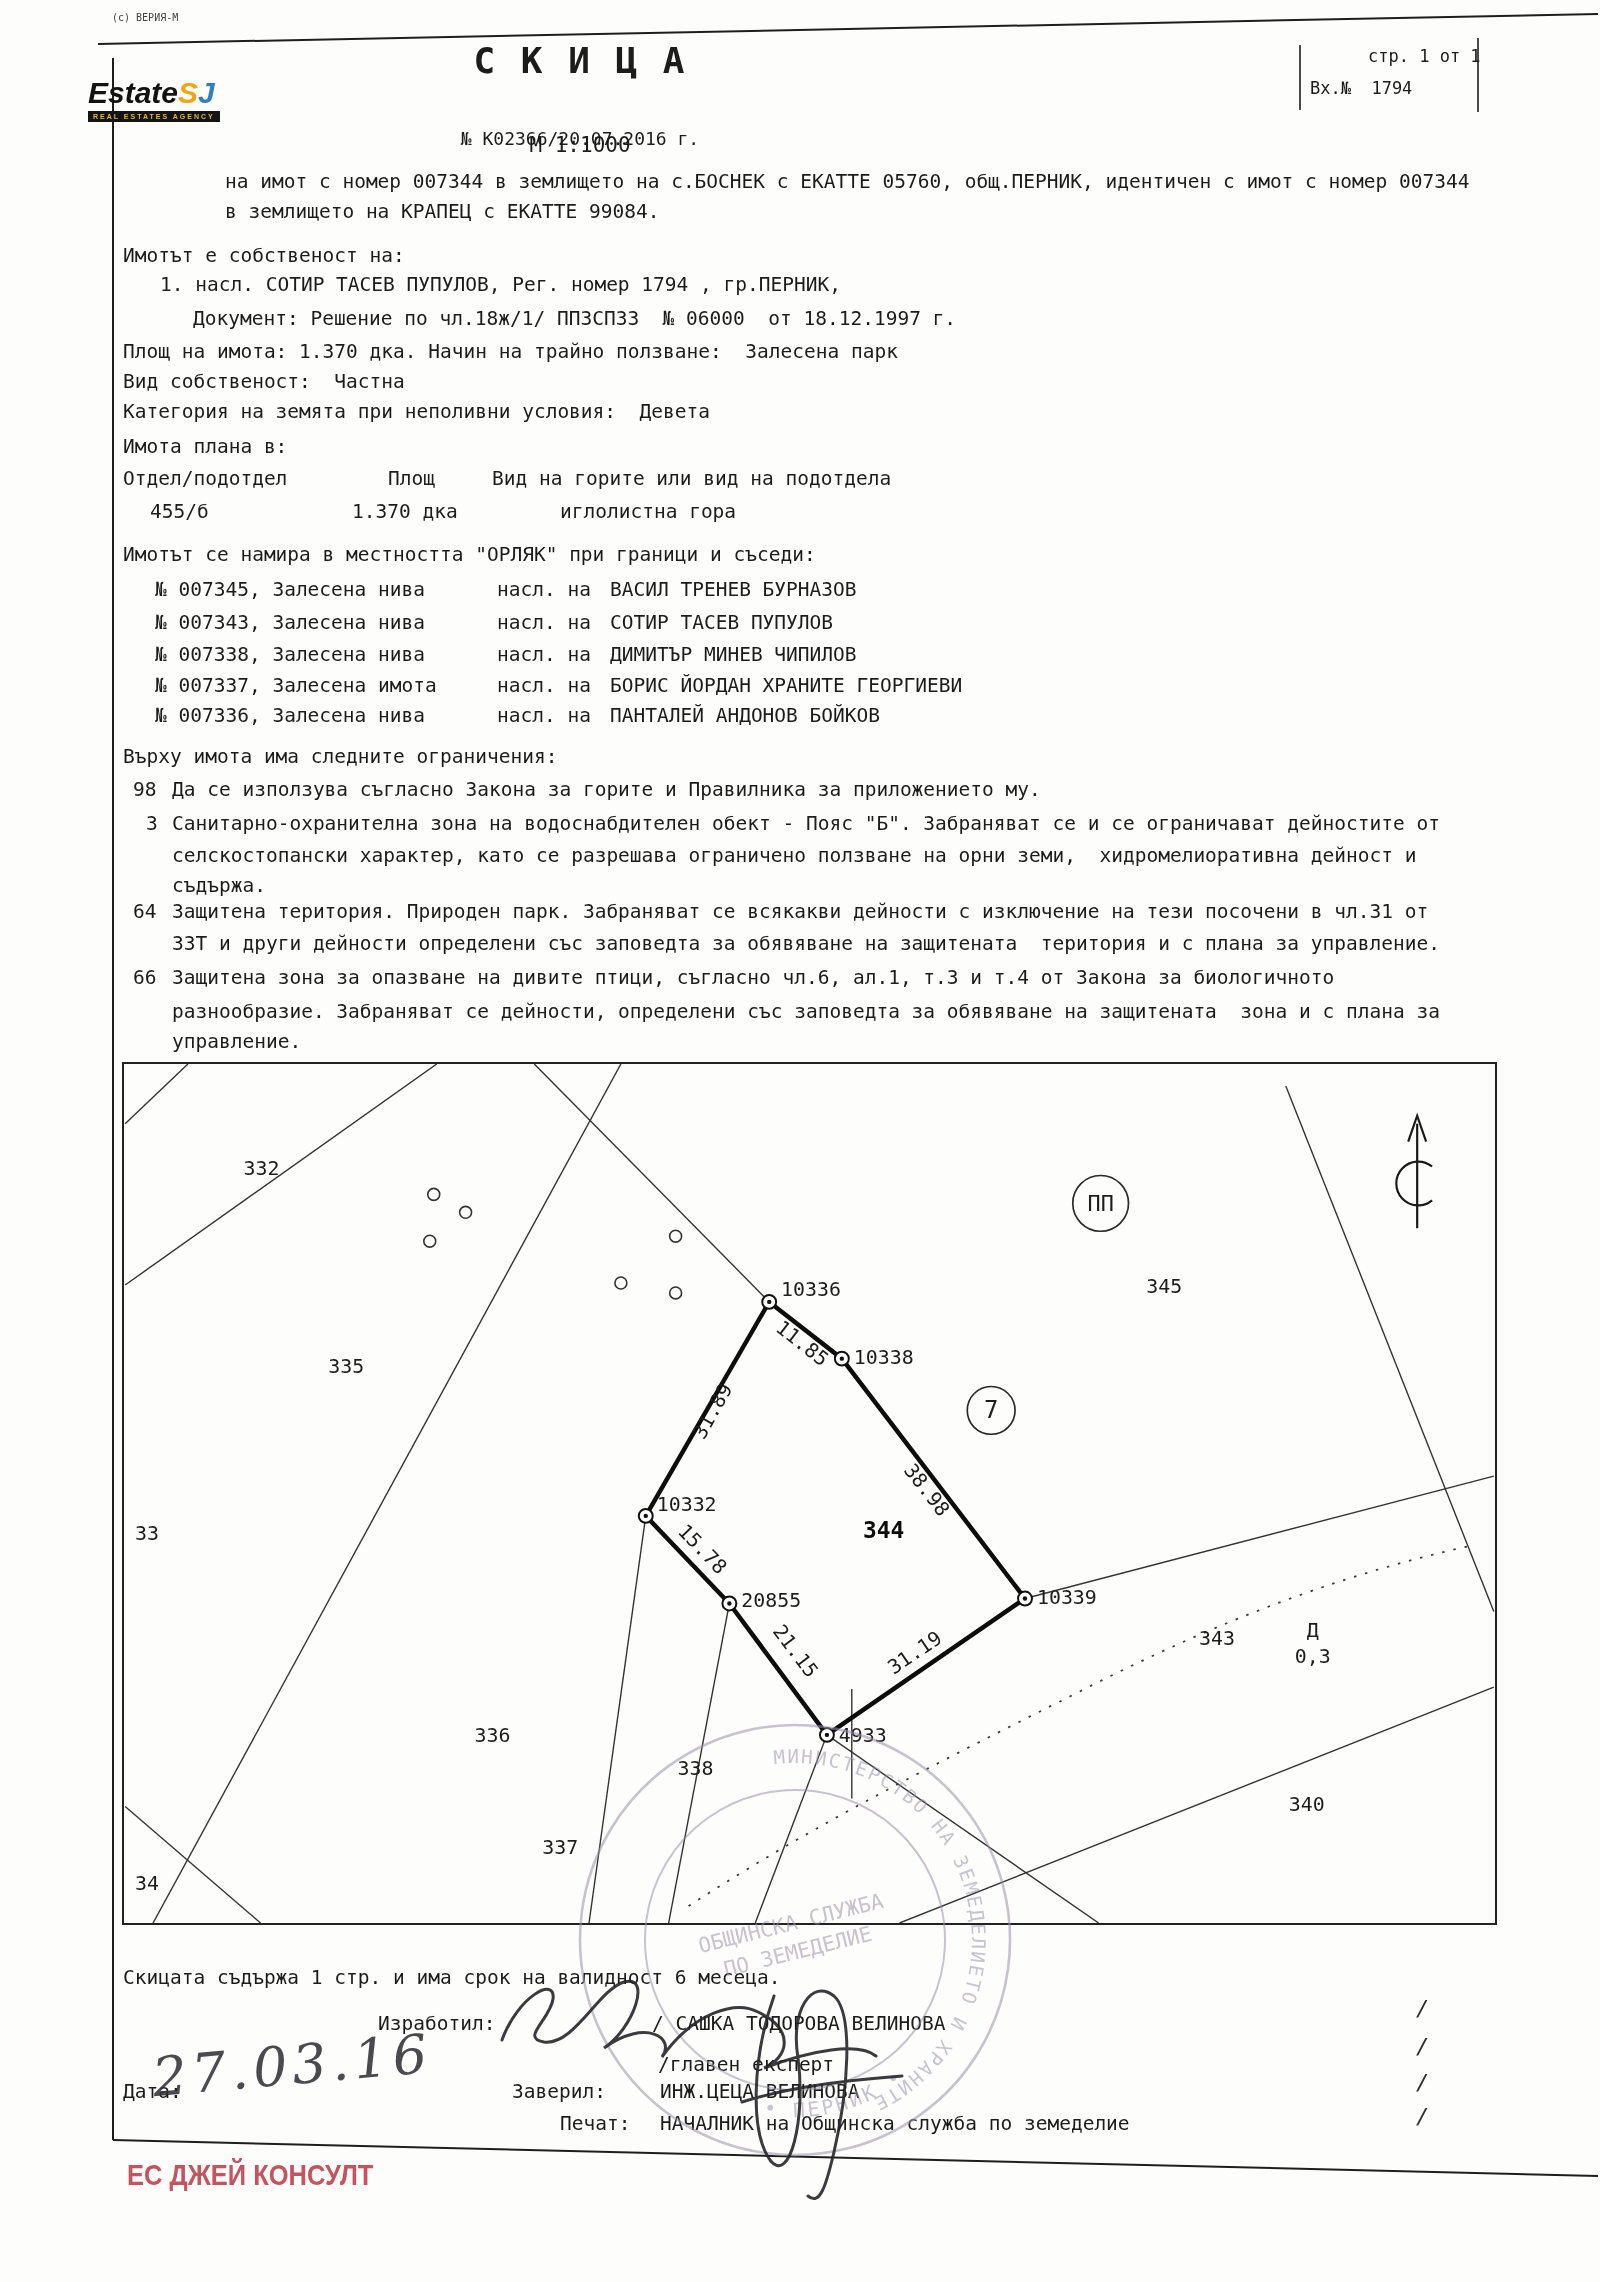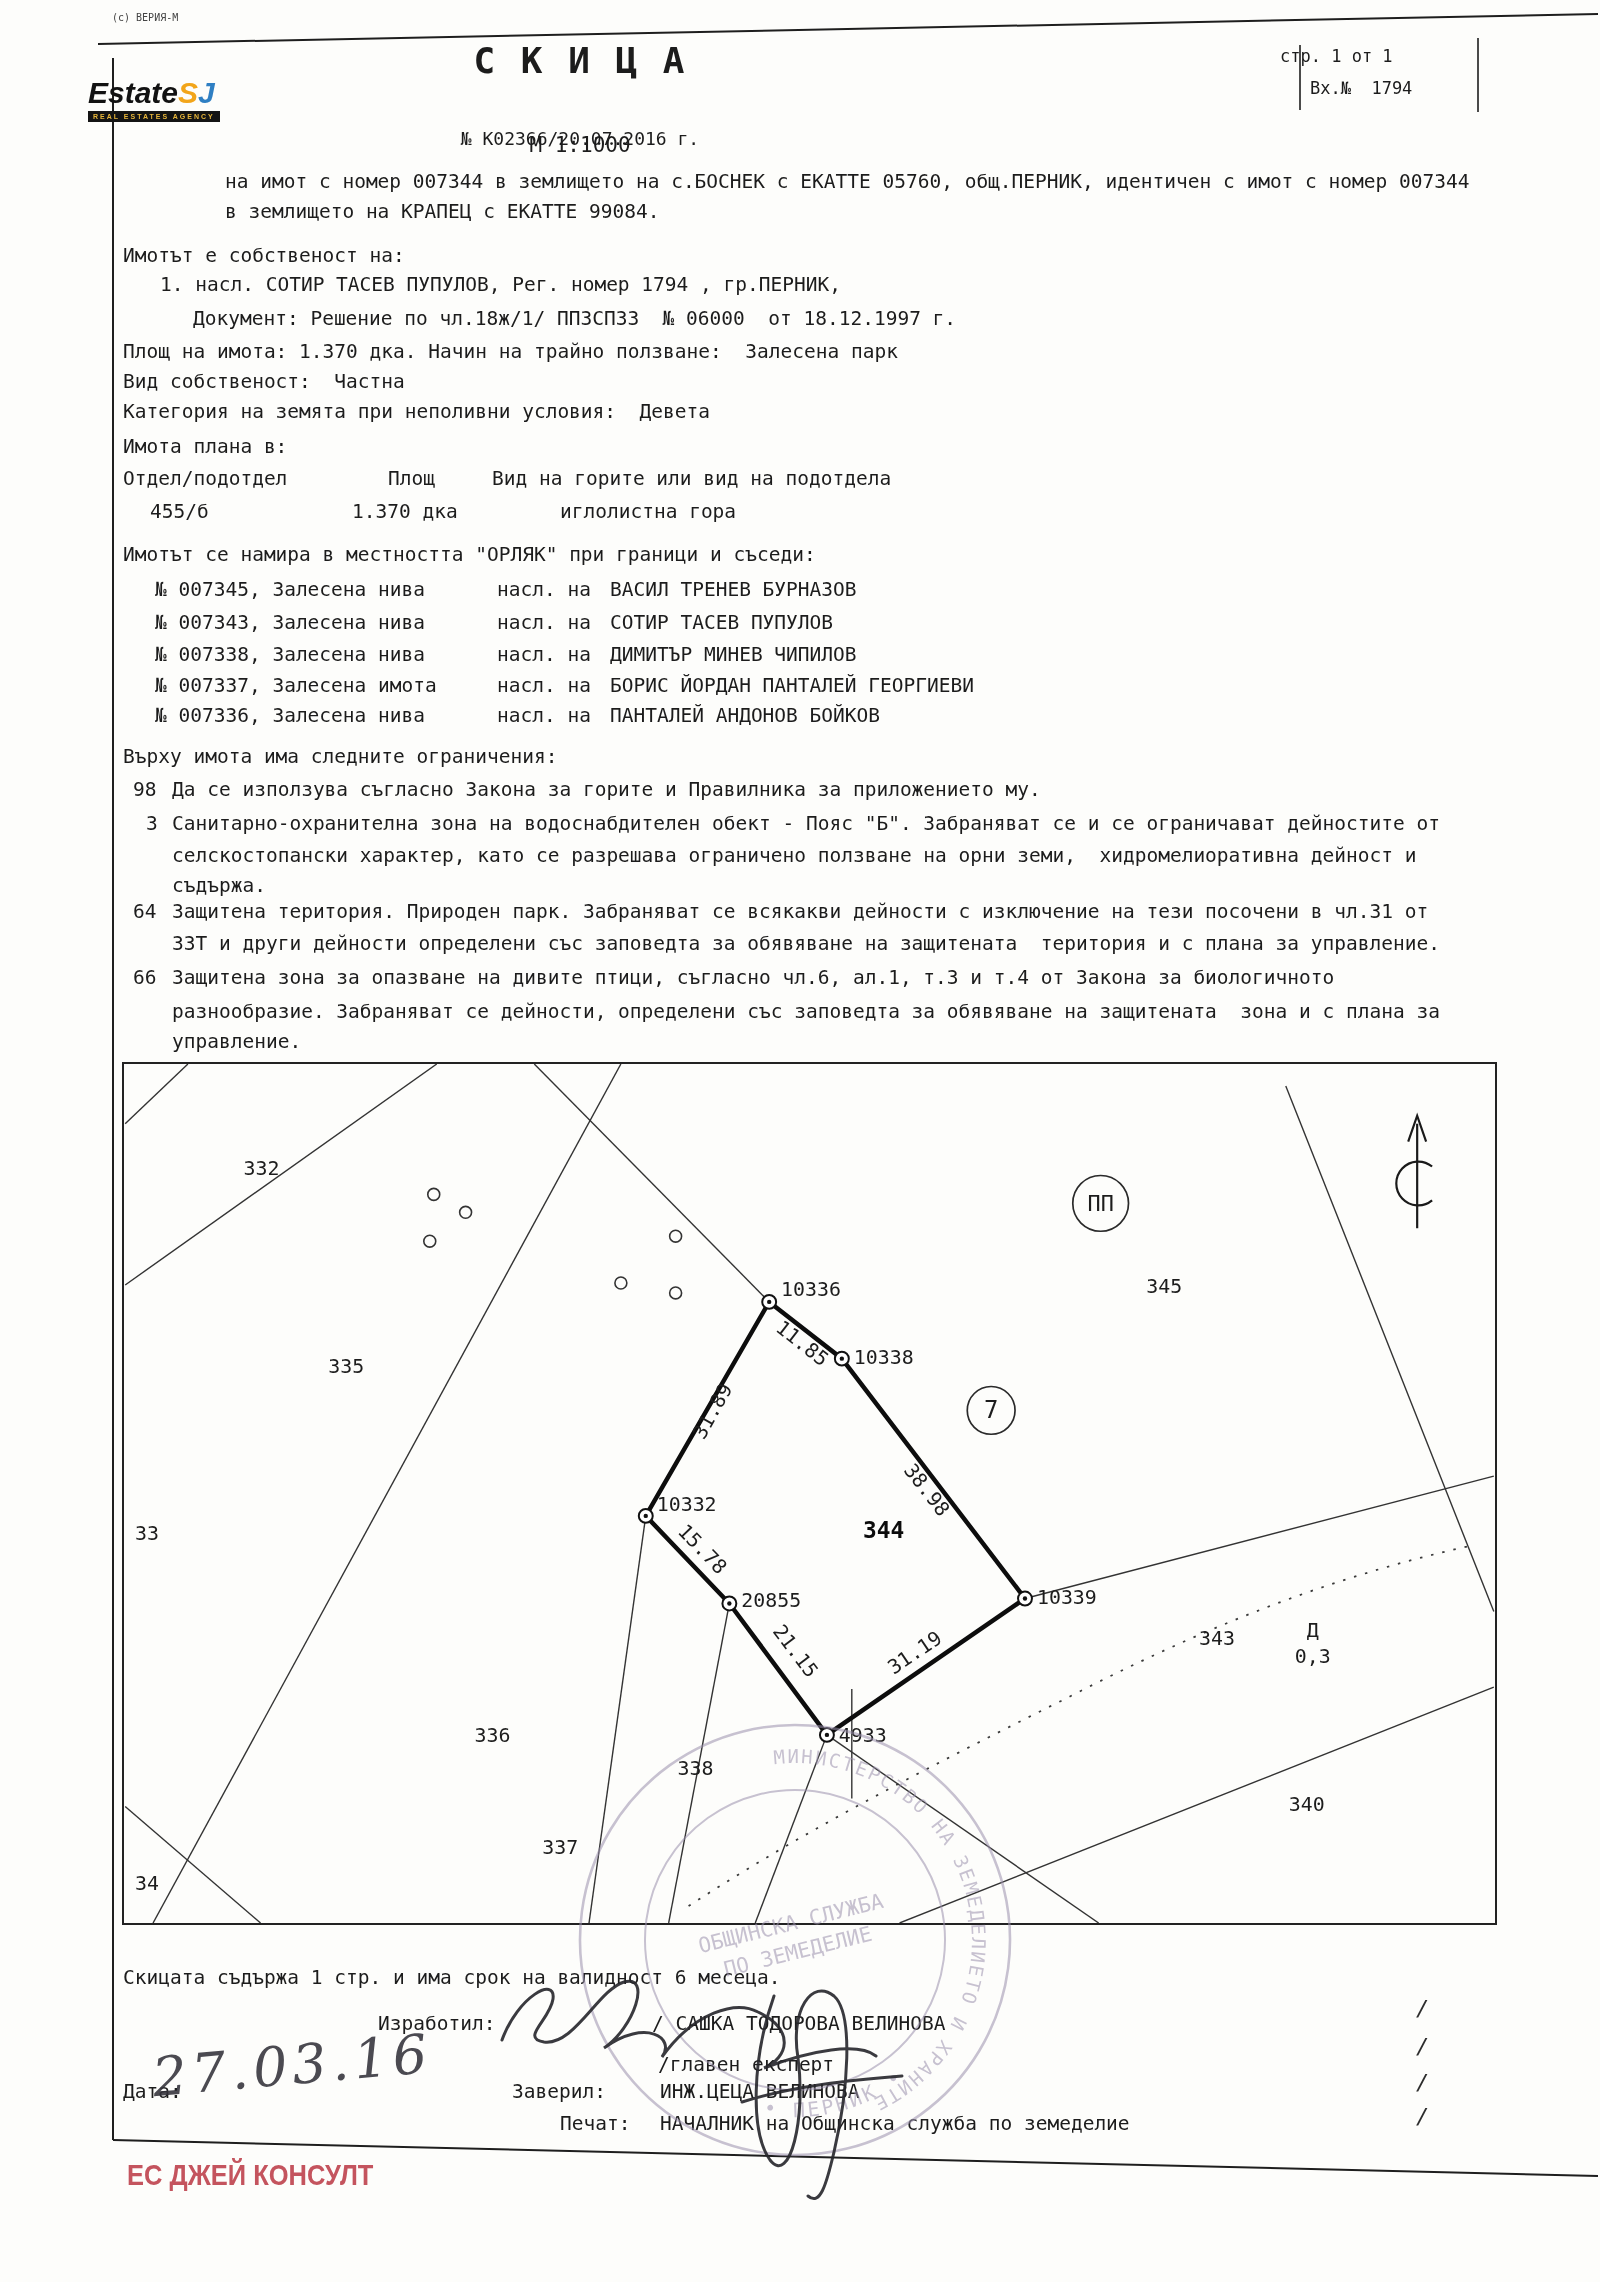--- a/index.html
+++ b/index.html
@@ -49,21 +49,21 @@
 <div class="logo">
   <div class="logo-row1"><span>Estate</span><span style="color: rgb(242, 165, 26);">S</span><span style="color: rgb(47, 127, 195);">J</span></div>
   <div class="logo-bar">REAL ESTATES AGENCY</div>
 </div>
 
 <div class="title-block">
   <div class="doc-title">С К И Ц А</div>
   <div class="doc-number">№ К02366/20.07.2016 г.</div>
   <div class="doc-scale">М 1:1000</div>
 </div>
-<div class="t small" style="left:1280px;top:46px">стр. 1 от 1</div>
+<div class="t small" style="left:1368px;top:46px">стр. 1 от 1</div>
 <div class="t small" style="left:1310px;top:78px">Вх.№  1794</div>
 
 <div class="t" style="left:225px;top:170px"><span>на имот с номер </span><span class="b">007344</span><span> в землището на с.БОСНЕК с ЕКАТТЕ 05760, общ.ПЕРНИК, идентичен с имот с номер 007344</span></div>
 <div class="t" style="left:225px;top:200px">в землището на КРАПЕЦ с ЕКАТТЕ 99084.</div>
 
 <div class="t" style="left:123px;top:244px">Имотът е собственост на:</div>
 <div class="t" style="left:160px;top:273px"><span class="b">1. насл. </span><span class="b">СОТИР ТАСЕВ ПУПУЛОВ</span><span>, Рег. номер 1794 , гр.ПЕРНИК,</span></div>
 <div class="t b" style="left:193px;top:307px">Документ: Решение по чл.18ж/1/ ППЗСПЗЗ  № 06000  от 18.12.1997 г.</div>
 <div class="t" style="left:123px;top:340px"><span>Площ на имота: </span><span class="b">1.370 дка.</span><span> Начин на трайно ползване:  </span><span class="b">Залесена парк</span></div>
 <div class="t" style="left:123px;top:370px"><span>Вид собственост:  </span><span class="b">Частна</span></div>
@@ -86,21 +86,21 @@
 <div class="t" style="left:155px;top:611px">№ 007343, Залесена нива</div>
 <div class="t" style="left:497px;top:611px">насл. на</div>
 <div class="t" style="left:610px;top:611px">СОТИР ТАСЕВ ПУПУЛОВ</div>
 
 <div class="t" style="left:155px;top:643px">№ 007338, Залесена нива</div>
 <div class="t" style="left:497px;top:643px">насл. на</div>
 <div class="t" style="left:610px;top:643px">ДИМИТЪР МИНЕВ ЧИПИЛОВ</div>
 
 <div class="t" style="left:155px;top:674px">№ 007337, Залесена имота</div>
 <div class="t" style="left:497px;top:674px">насл. на</div>
-<div class="t" style="left:610px;top:674px">БОРИС ЙОРДАН ПАНТАЛЕЙ ГЕОРГИЕВИ</div>
+<div class="t" style="left:610px;top:674px">БОРИС ЙОРДАН ХРАНИТЕ ГЕОРГИЕВИ</div>
 
 <div class="t" style="left:155px;top:704px">№ 007336, Залесена нива</div>
 <div class="t" style="left:497px;top:704px">насл. на</div>
 <div class="t" style="left:610px;top:704px">ПАНТАЛЕЙ АНДОНОВ БОЙКОВ</div>
 
 <div class="t" style="left:123px;top:745px">Върху имота има следните ограничения:</div>
 
 <div class="t" style="left:133px;top:778px">98</div>
 <div class="t" style="left:172px;top:778px">Да се използува съгласно Закона за горите и Правилника за приложението му.</div>
 

